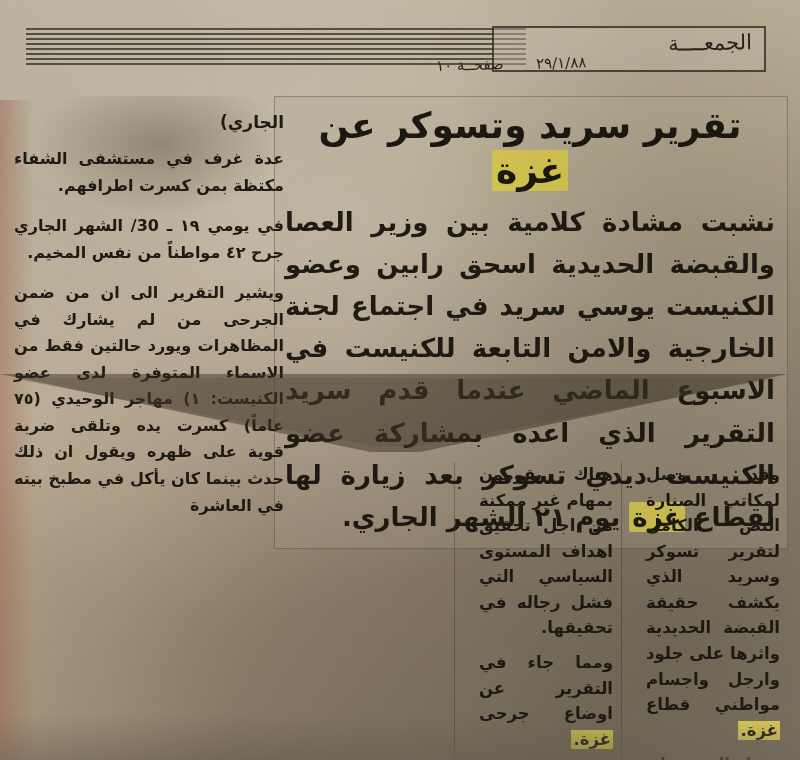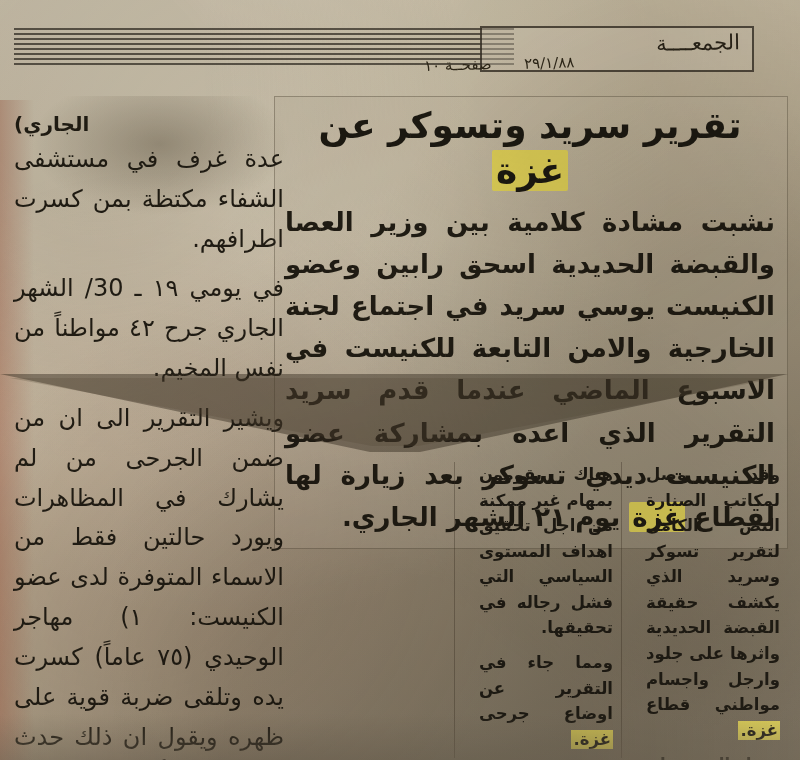--- a/index.html
+++ b/index.html
@@ -38,21 +38,21 @@
       radial-gradient(circle at 92% 46%, rgba(70,60,40,0.20) 0 12%, rgba(70,60,40,0) 45%),
       radial-gradient(circle at 50% 98%, rgba(60,50,35,0.25) 0 20%, rgba(60,50,35,0) 60%);
     mix-blend-mode: multiply;
     opacity: .8;
   }
 
   
   #masthead {
     position: absolute;
     top: 26px;
-    left: 14px;
+    left: 26px;
     width: 740px;
     height: 42px;
   }
   .mast-rule {
     position: absolute;
     left: 0;
     width: 500px;
     height: 38px;
     top: 2px;
     background: repeating-linear-gradient(
@@ -145,29 +145,29 @@
   #col-side {
     position: absolute;
     top: 112px;
     right: 510px;
     width: 270px;
     padding: 0 6px;
     text-align: right;
     color: #221e15;
   }
   #col-side .para {
-    font-size: 24px;
+    font-size: 16px;
     line-height: 1.66;
-    margin: 4px 0 10px 0;
+    margin: 14px 0 10px 0;
     text-align: justify;
-    font-weight: normal;
+    font-weight: bold;
   }
   #col-side .first-line {
-    text-align: left;
-    font-size: 20px;
+    text-align: right;
+    font-size: 17px;
     font-weight: bold;
   }
 
   
   #arrow {
     position: absolute;
     top: 372px;
     right: 12px;
     width: 788px;
     height: 84px;

